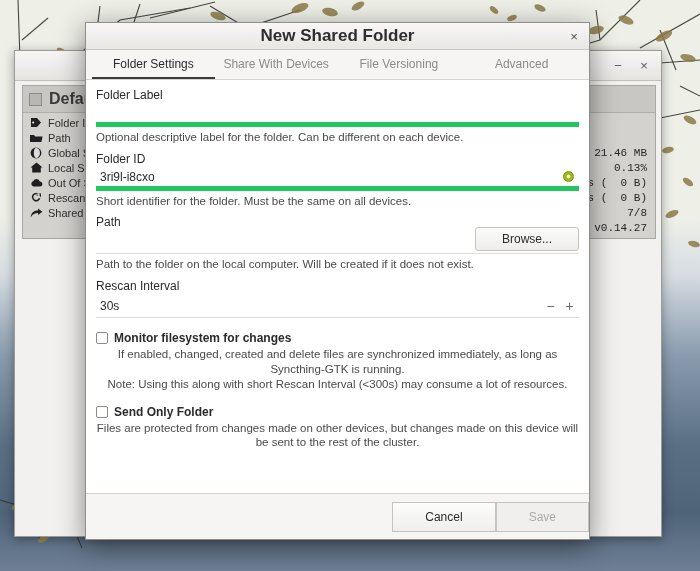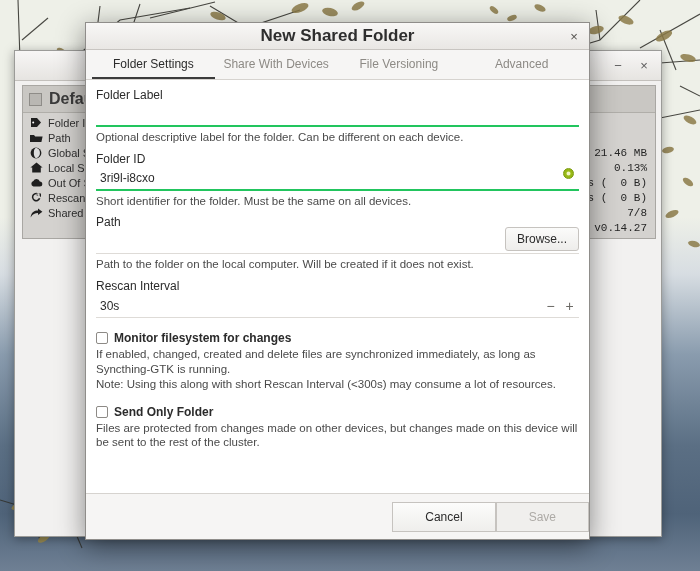--- a/index.html
+++ b/index.html
@@ -137,22 +137,22 @@
     overflow: hidden;
   }
 
   .sect-label {
     font-size: 12px; font-weight: normal; color: #2b2b2b;
     margin: 0 0 2px 0;
   }
   .field {
     position: relative;
     height: 23px;
-    border-bottom: 2px solid #22c55e;
-    display: flex; align-items: flex-start;
+    border-bottom: 5px solid #22c55e;
+    display: flex; align-items: center;
   }
   .field input {
     flex: 1 1 auto;
     border: 0; outline: 0;
     background: transparent;
     font-family: "Liberation Sans", sans-serif;
     font-size: 12px; color: #2b2b2b;
     padding: 0 4px;
     height: 100%;
   }
@@ -173,21 +173,21 @@
     border-bottom: 1px solid #dedbd7;
     display: flex; align-items: center;
   }
   .path-row input {
     flex: 1 1 auto; border: 0; outline: 0; background: transparent;
     font-size: 12px; color: #2b2b2b; padding: 0 4px; height: 100%;
     font-family: "Liberation Sans", sans-serif;
   }
   .browse-btn {
     position: absolute; right: 0; top: -4px;
-    padding: 4px 11px;
+    padding: 4px 26px;
     font-size: 12px; color: #2b2b2b;
     background: linear-gradient(to bottom,#fbfbfa,#eeedeb);
     border: 1px solid #c6c3bf;
     border-radius: 3px;
     cursor: pointer;
     white-space: nowrap;
   }
 
   .spin-row {
     height: 23px;
@@ -199,21 +199,21 @@
     font-size: 12px; color: #2b2b2b; padding: 0 4px; height: 100%;
     font-family: "Liberation Sans", sans-serif;
   }
   .spin-btn {
     width: 19px; height: 20px;
     display: flex; align-items: center; justify-content: center;
     font-size: 14px; color: #6b6965; cursor: pointer;
     user-select: none;
   }
 
-  .check-block { margin-top: 13px; }
+  .check-block { margin-top: 13px; text-align: center; }
   .check-line { display: flex; align-items: center; gap: 6px; }
   .cbox {
     width: 12px; height: 12px; flex: 0 0 12px;
     background: #fff;
     border: 1px solid #8d8a86;
     border-radius: 2px;
     cursor: pointer;
   }
   .check-line .ctext {
     font-size: 12px; font-weight: bold; color: #2b2b2b;

